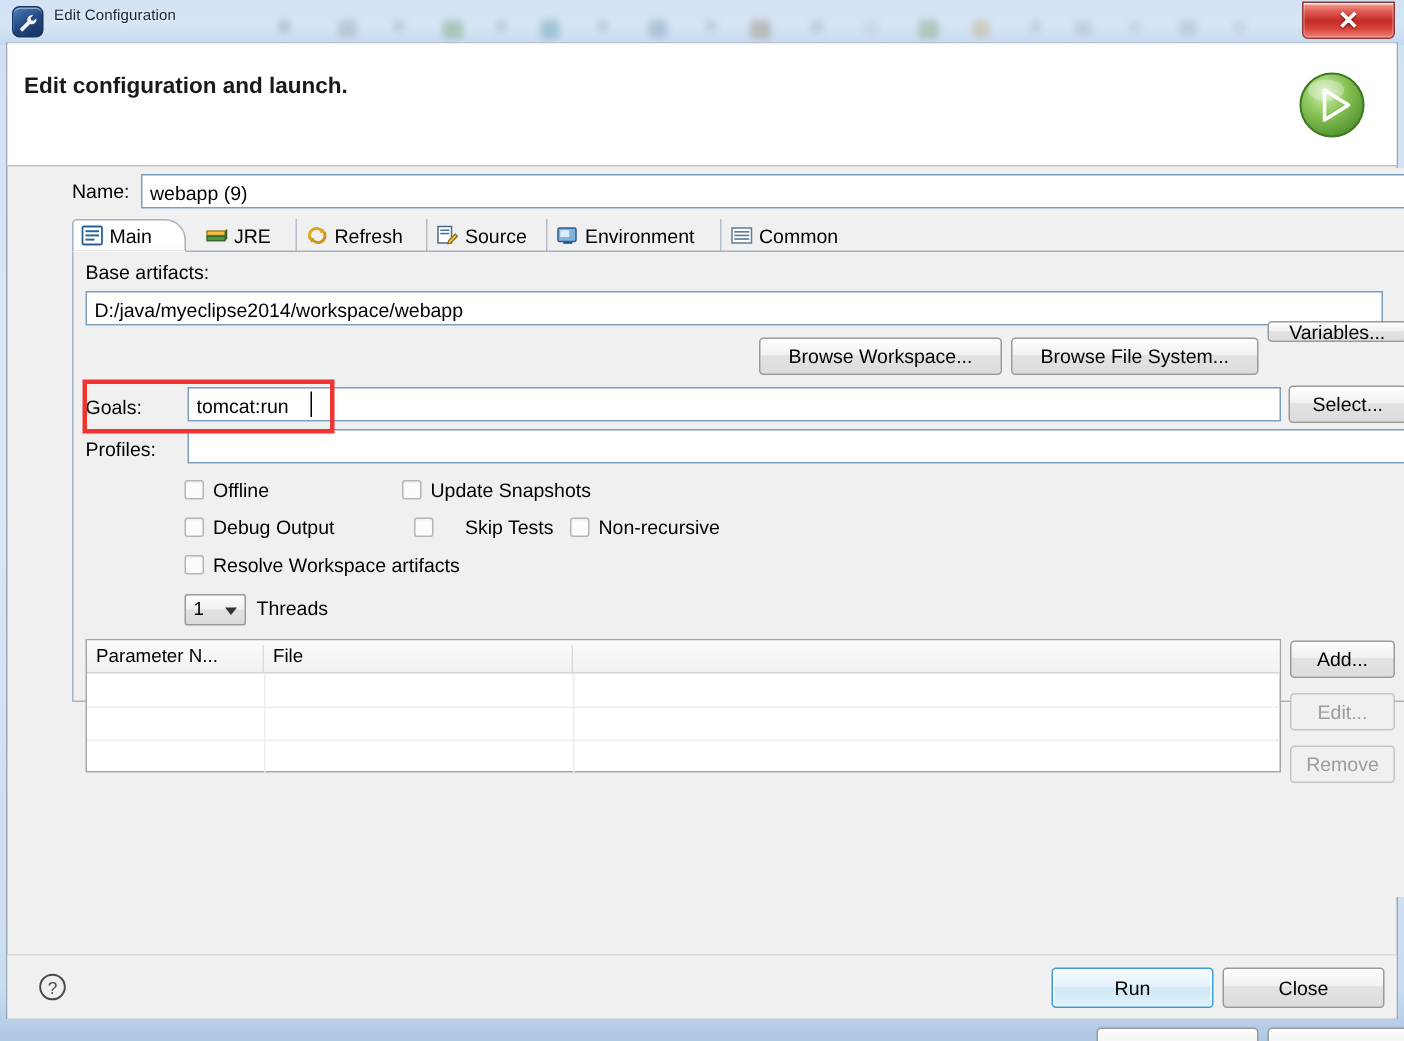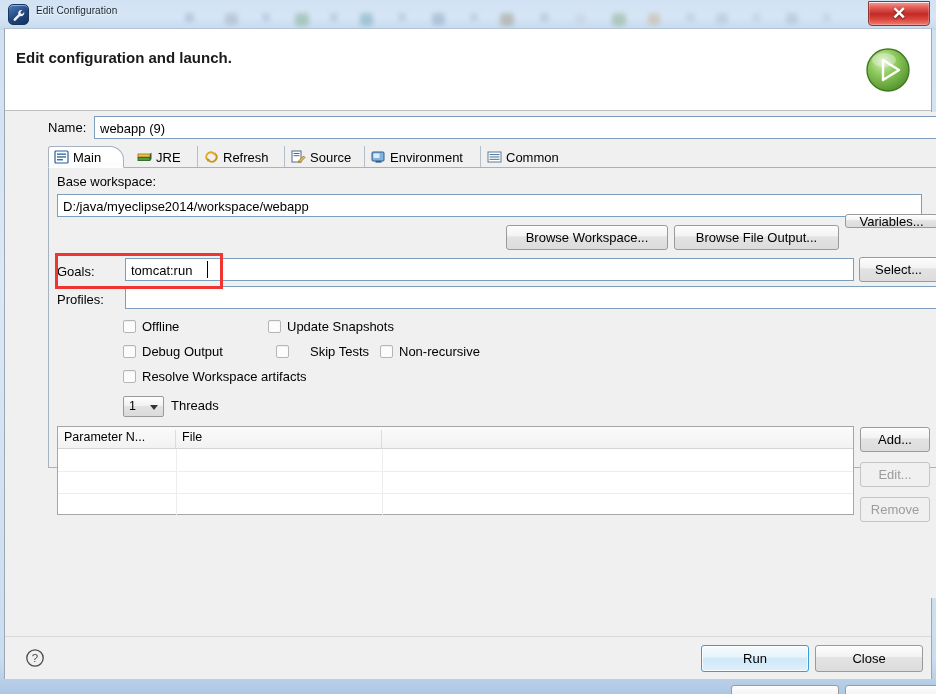--- a/index.html
+++ b/index.html
@@ -382,25 +382,25 @@
             </svg>
           </span>
           <span>Common</span>
         </div>
 
       </div>
       <div id="tab-underline"></div>
 
       <div id="content">
 
-        <div id="base-dir-label" class="lbl">Base workspace:</div>
+        <div id="base-dir-label" class="lbl">Base artifacts:</div>
         <input id="base-dir-input" type="text" value="D:/java/myeclipse2014/workspace/webapp" style="">
 
         <div id="btn-browse-ws" class="btn">Browse Workspace...</div>
-        <div id="btn-browse-fs" class="btn">Browse File Output...</div>
+        <div id="btn-browse-fs" class="btn">Browse File System...</div>
         <div id="btn-variables" class="btn">Variables...</div>
 
         <div id="goals-label" class="lbl">Goals:</div>
         <input id="goals-input" type="text" value="tomcat:run" style="">
         <div id="goals-caret"></div>
         <div id="btn-select" class="btn">Select...</div>
         <div id="red-highlight"></div>
 
         <div id="profiles-label" class="lbl">Profiles:</div>
         <input id="profiles-input" type="text" value="" style="">

